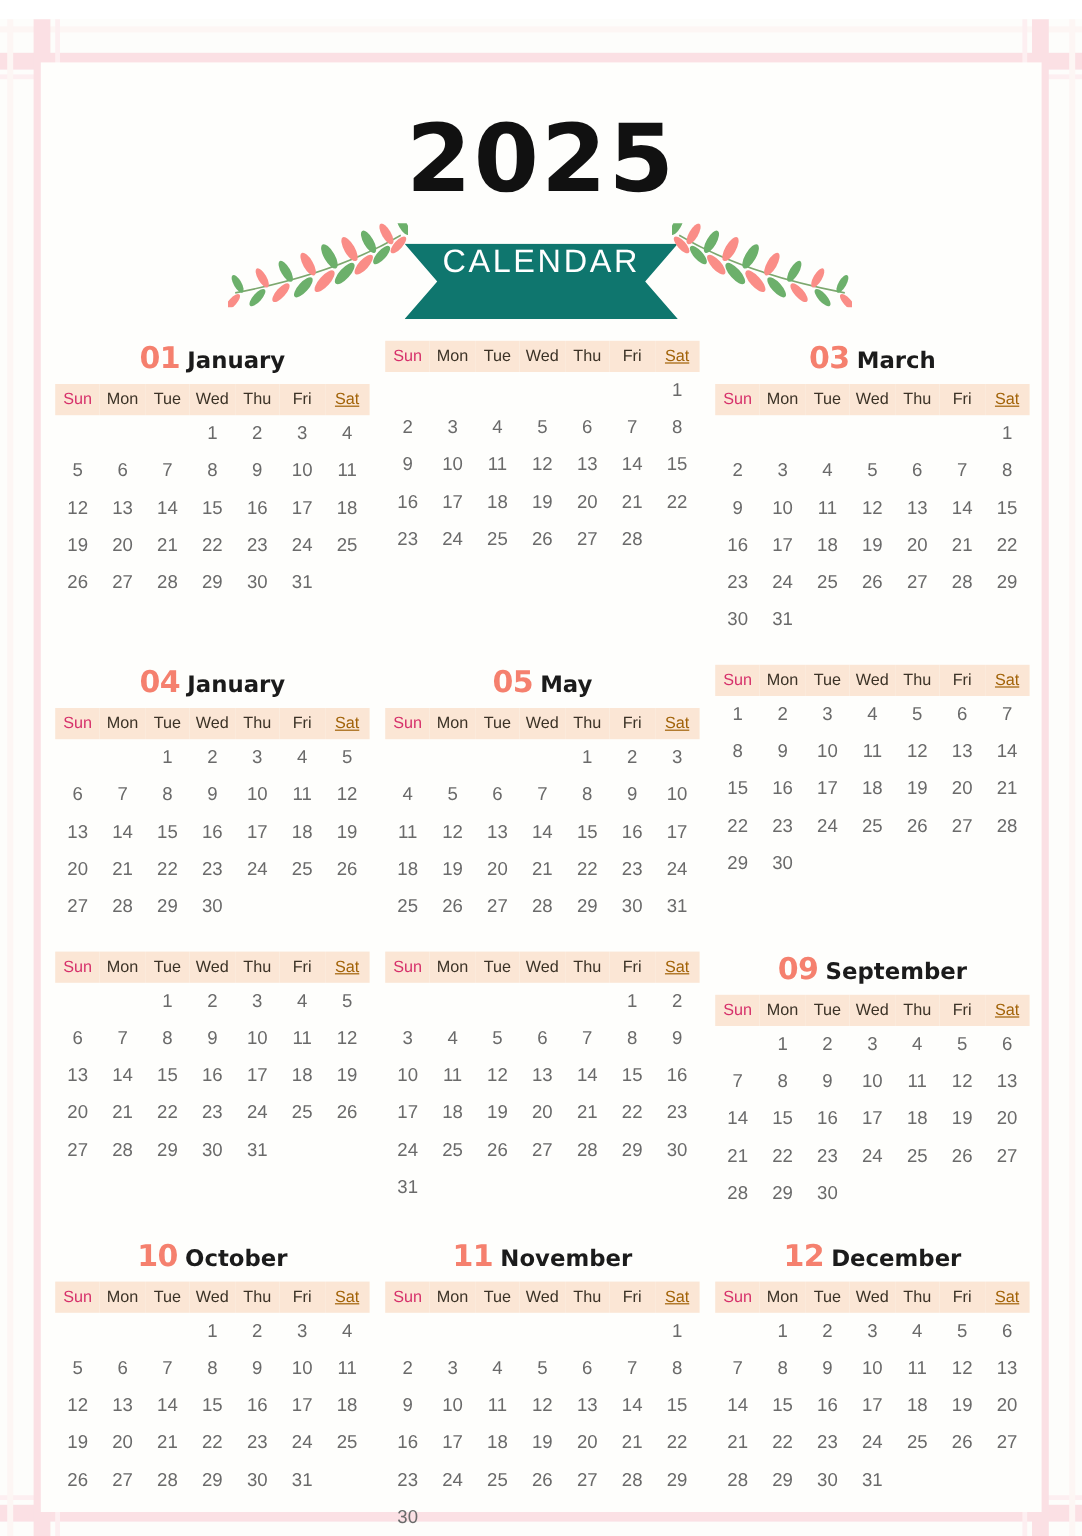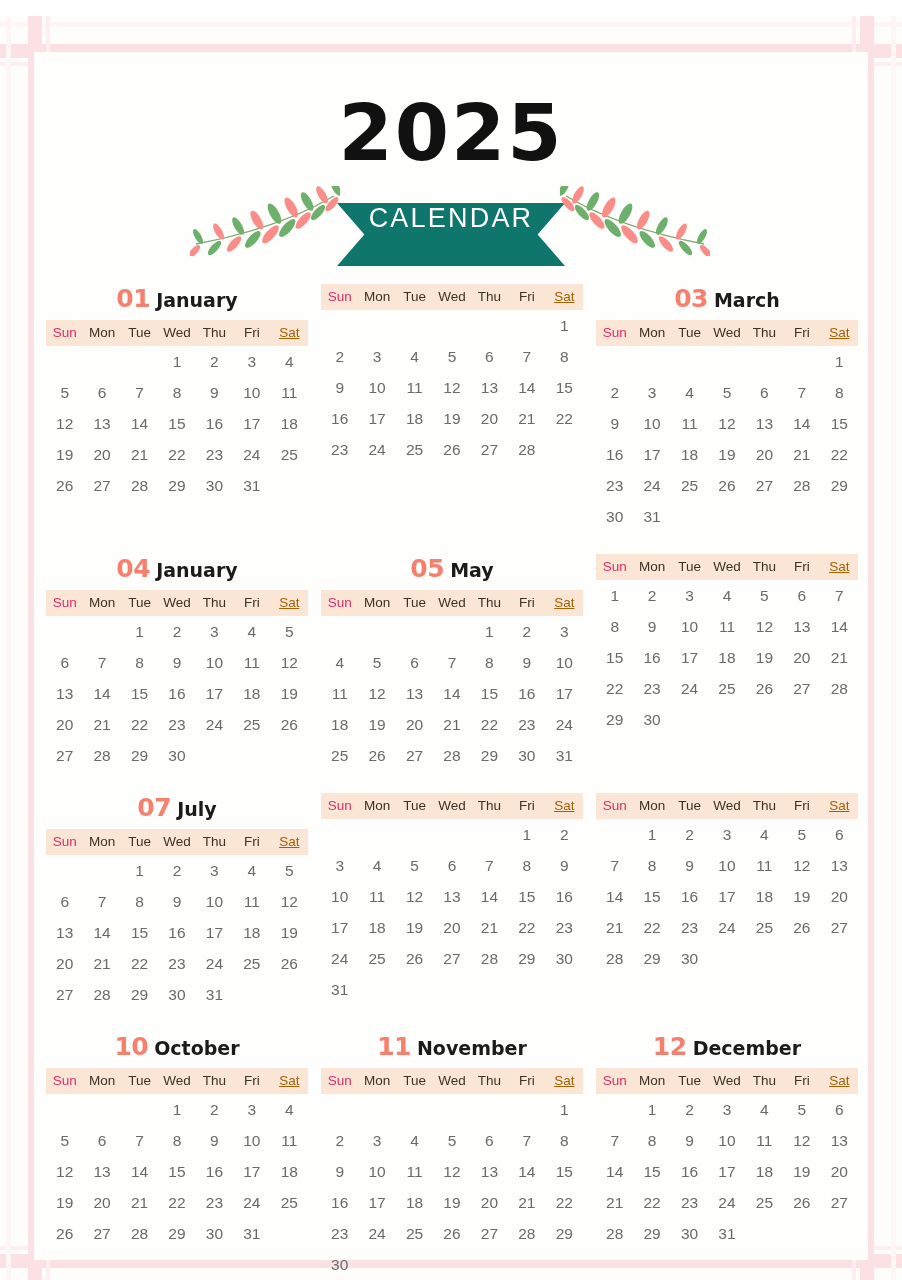--- a/index.html
+++ b/index.html
@@ -625,21 +625,20 @@
               <td class="d-empty">&nbsp;</td>
               <td class="d-empty">&nbsp;</td>
               <td class="d-empty">&nbsp;</td>
               <td class="d-empty">&nbsp;</td>
               <td class="d-empty">&nbsp;</td>
             </tr>
           </tbody>
         </table>
       </div>
       <div class="month">
-        <div class="month-title"><span class="month-num">07</span><span class="month-name">July</span></div>
         <table class="cal">
           <thead>
             <tr>
               <th class="sun">Sun</th>
               <th class="">Mon</th>
               <th class="">Tue</th>
               <th class="">Wed</th>
               <th class="">Thu</th>
               <th class="">Fri</th>
               <th class="sat">Sat</th>
@@ -759,20 +758,21 @@
               <td class="d-empty">&nbsp;</td>
               <td class="d-empty">&nbsp;</td>
               <td class="d-empty">&nbsp;</td>
               <td class="d-empty">&nbsp;</td>
               <td class="d-empty">&nbsp;</td>
             </tr>
           </tbody>
         </table>
       </div>
       <div class="month">
+        <div class="month-title"><span class="month-num">09</span><span class="month-name">September</span></div>
         <table class="cal">
           <thead>
             <tr>
               <th class="sun">Sun</th>
               <th class="">Mon</th>
               <th class="">Tue</th>
               <th class="">Wed</th>
               <th class="">Thu</th>
               <th class="">Fri</th>
               <th class="sat">Sat</th>

